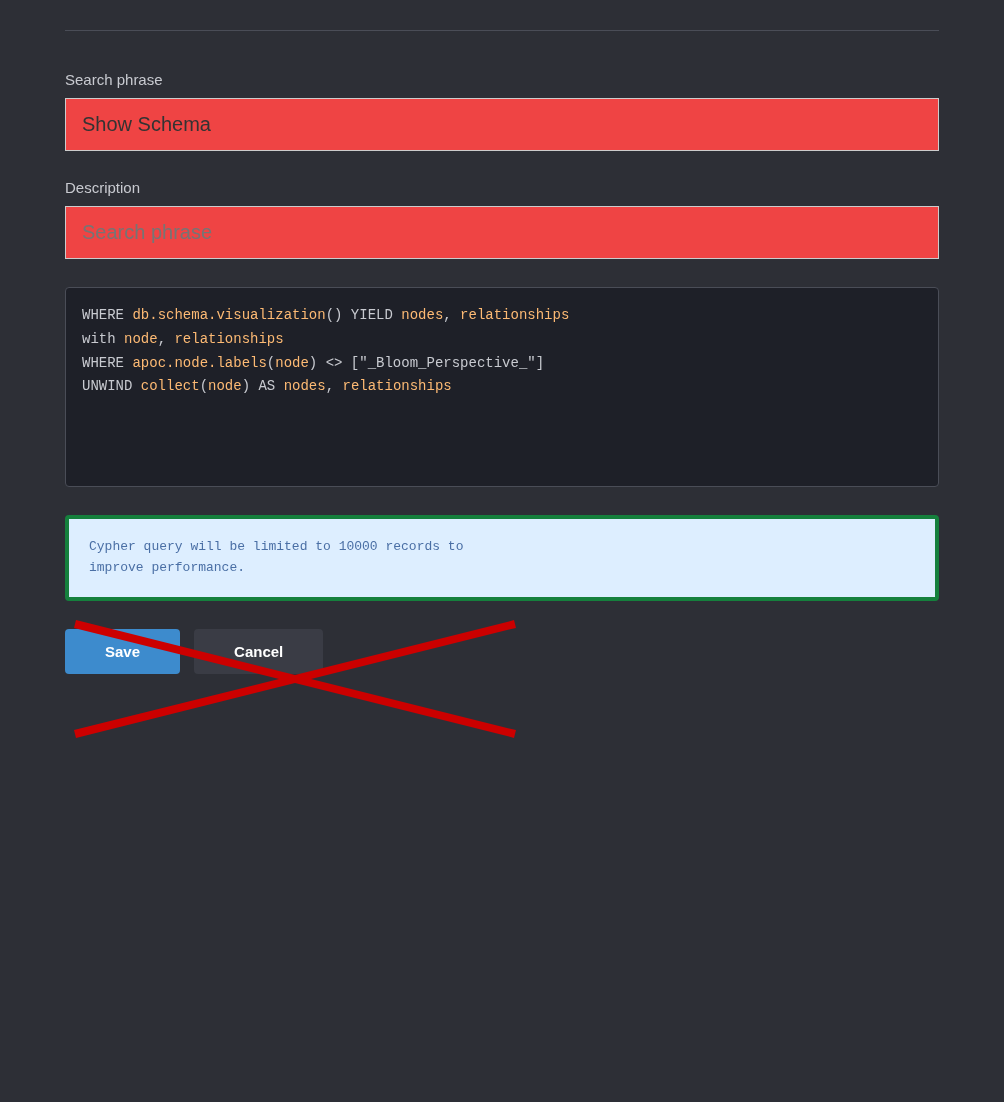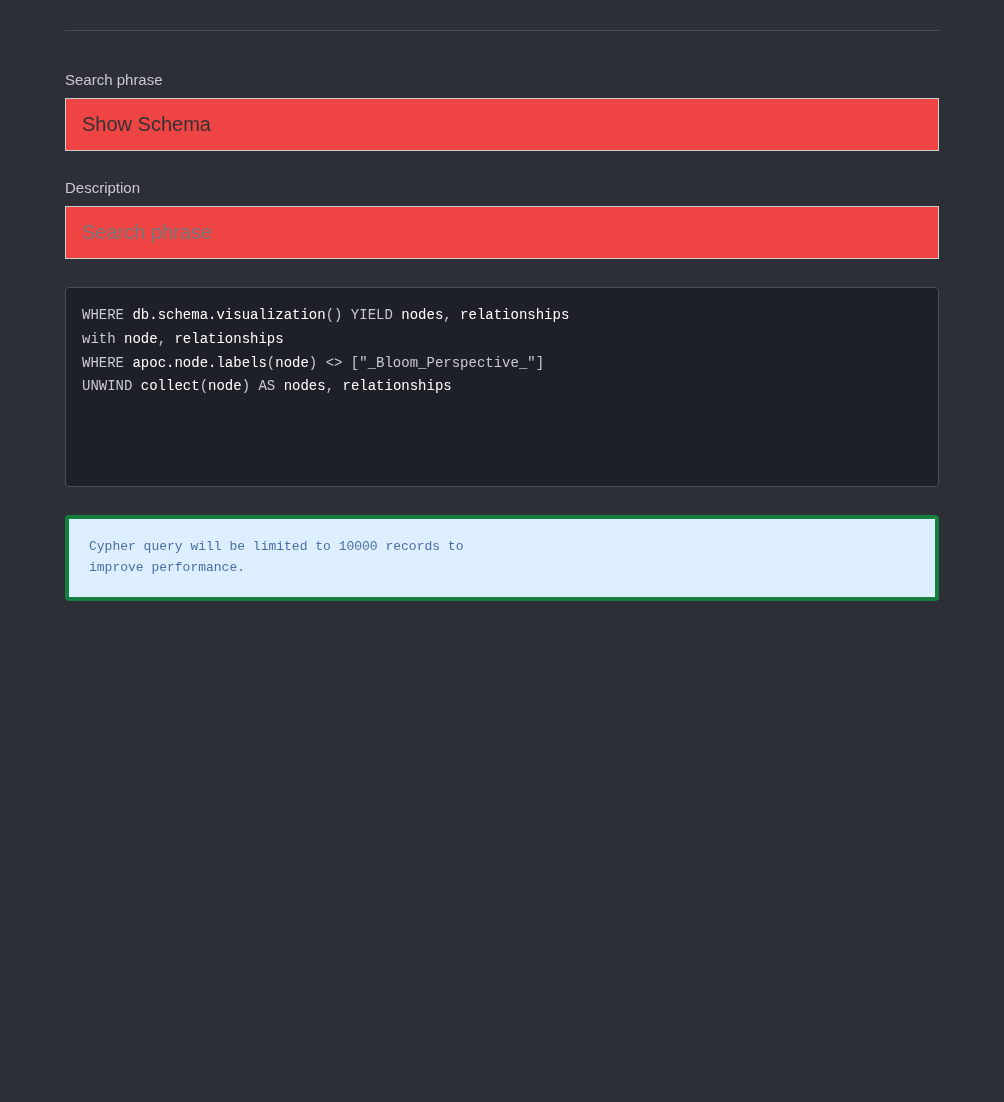--- a/index.html
+++ b/index.html
@@ -66,21 +66,21 @@
 
     .cypher-line {
       white-space: pre;
     }
 
     .kw-white {
       color: #c8cad0;
     }
 
     .kw-blue {
-      color: #ffffff;
+      color: #fdba74;
     }
 
     .info-box {
       background-color: #ddeeff;
       border: 4px solid #15803d;
       border-radius: 4px;
       padding: 18px 20px;
       margin-top: 12px;
       margin-bottom: 28px;
     }
@@ -160,13 +160,22 @@
       </div>
   </div>
 
   <div class="info-box">
     <div class="info-box-text">
       <span>Cypher query will be limited to 10000 records to</span><br>
       <span>improve performance.</span>
     </div>
   </div>
 
+  <div class="buttons-row">
+    <button class="btn-save">Save</button>
+    <button class="btn-cancel">Cancel</button>
+
+    <svg class="cross-overlay" viewBox="0 0 460 130">
+      <line class="cross-line" x1="10" y1="10" x2="450" y2="120"></line>
+      <line class="cross-line" x1="450" y1="10" x2="10" y2="120"></line>
+    </svg>
+  </div>
 </div>
 
 </body></html>

